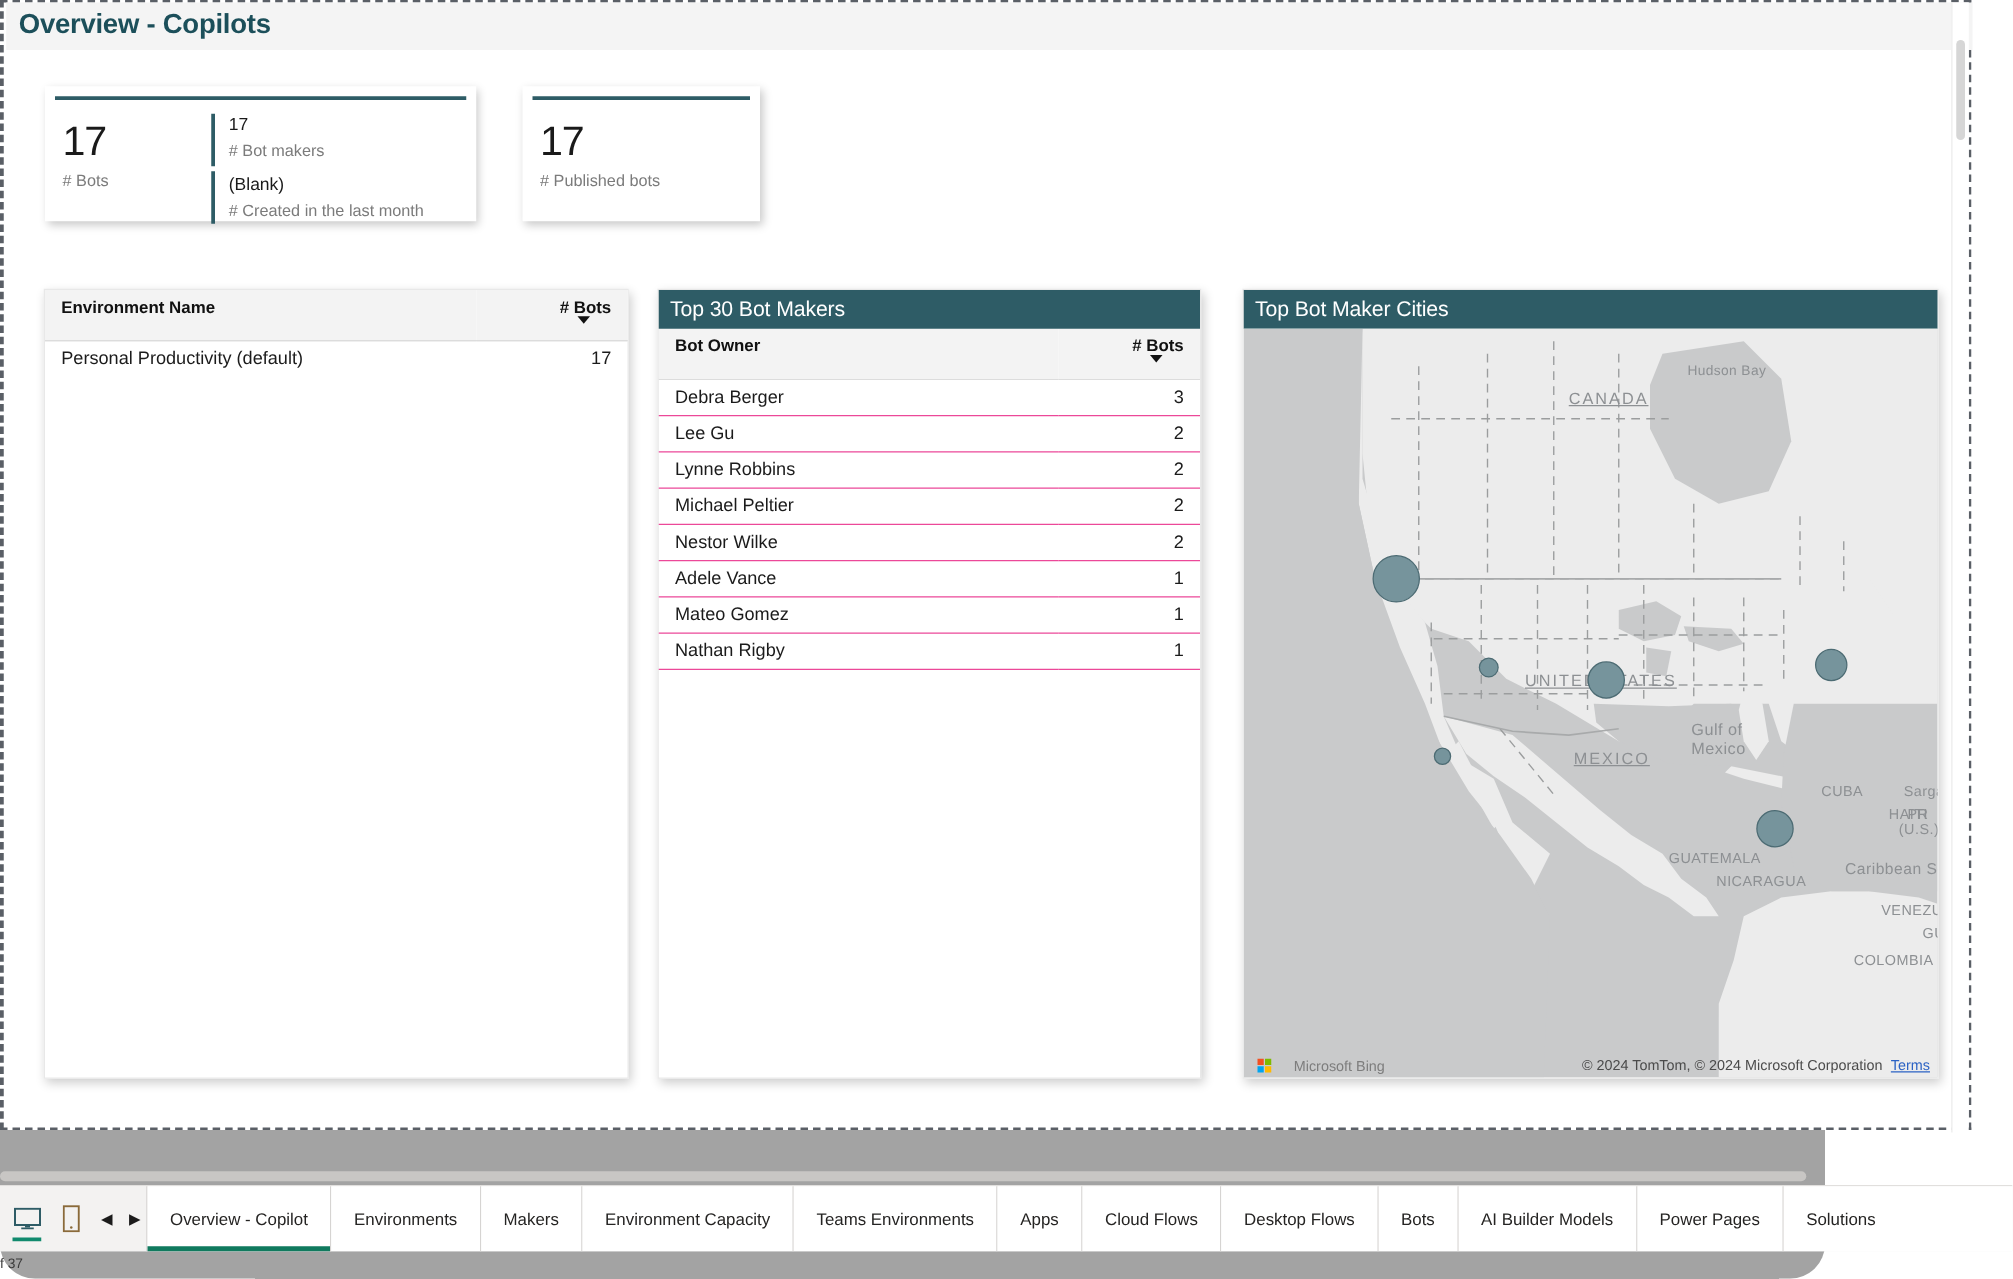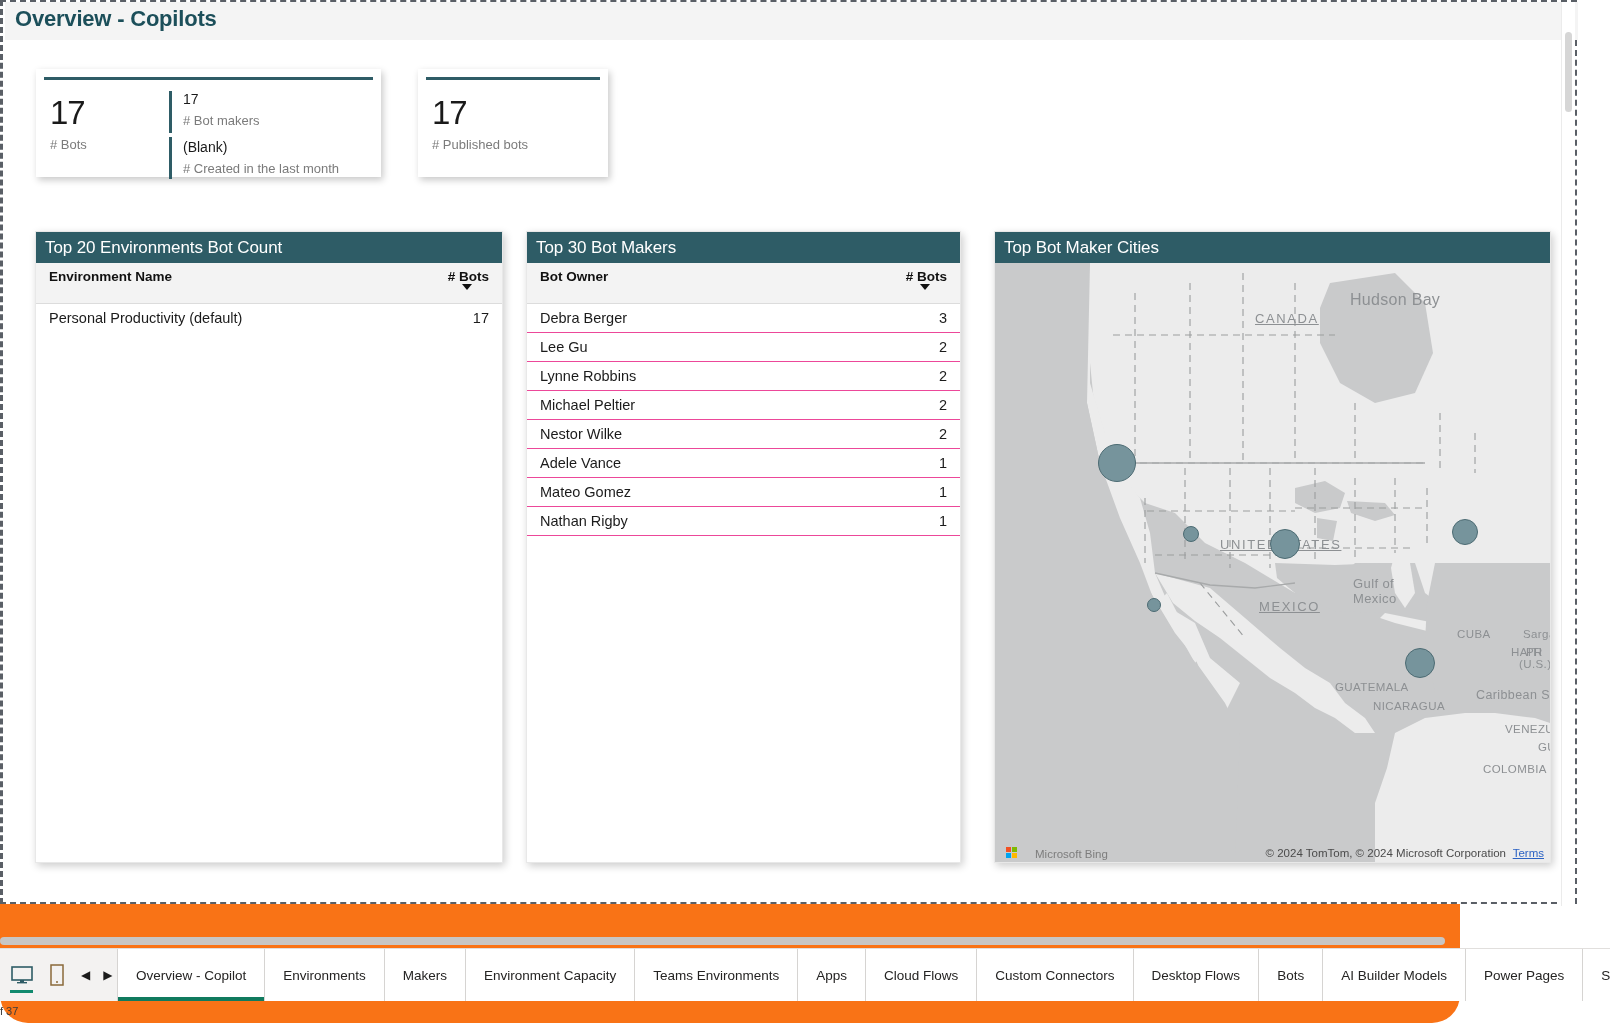--- a/index.html
+++ b/index.html
@@ -3,21 +3,21 @@
 <meta charset="utf-8">
 <style>
   html, body {
     margin: 0; padding: 0;
     width: 1610px; height: 1023px;
     overflow: hidden;
     background: #ffffff;
     font-family: "Liberation Sans", sans-serif;
     -webkit-font-smoothing: antialiased;
   }
-  .app { position: relative; width: 1460px; height: 1023px; background:#f97316;border-radius:28px; }
+  .app { position: relative; width: 1460px; height: 1023px; background:#a3a3a3;border-radius:28px; }
 
   
   .canvas {
     position: absolute; left: 0; top: 0; width: 1577px; height: 904px;
     border: 2px dashed #5a5f66;
     border-left-width: 3px;
     box-sizing: border-box;
     background: #ffffff;
   }
   .title-band {
@@ -96,21 +96,21 @@
   .map-body {
     position: absolute; left: 0; top: 31px; width: 555px; height: 599px;
     overflow: hidden; background: #eceded;
   }
   .ocean { position:absolute; left:0; top:0; width:100%; height:100%; background:#c9cacb; }
   .map-label {
     position: absolute; color: #8d9093; font-size: 11.5px;
     white-space: nowrap; letter-spacing: 0.4px;
   }
   .map-label.big { font-size: 13px; letter-spacing: 1.6px; text-decoration: underline; }
-  .map-label.bay { font-size: 16px; letter-spacing: 0.3px; }
+  .map-label.bay { font-size: 11px; letter-spacing: 0.3px; }
   .bubble {
     position: absolute; border-radius: 50%;
     background: #76949c; border: 1px solid #4c6b73;
     box-sizing: border-box;
   }
   .attrib-bar {
     position: absolute; left: 0; bottom: 0; width: 555px; height: 22px;
   }
   .bing {
     position: absolute; left: 11px; bottom: 2px; font-size: 11.5px; color: #7d7d7d;
@@ -202,21 +202,20 @@
       <div class="kpi-sub-lbl" style="left:147px; top:92px;"># Created in the last month</div>
     </div>
 
     <div class="kpi-card" id="kpi-published">
       <div class="kpi-topline"></div>
       <div class="kpi-main-val" style="left:14px; top:27px;">17</div>
       <div class="kpi-main-lbl" style="left:14px; top:68px;"># Published bots</div>
     </div>
 
     <div class="panel" id="panel-env">
-      <div class="panel-header">Top 20 Environments Bot Count</div>
       <table class="tbl">
         <thead>
           <tr>
             <th>Environment Name</th>
             <th class="num" style="width:108px;">
               <span># Bots</span>
               <span class="sort-caret"></span>
             </th>
           </tr>
         </thead>
@@ -442,23 +441,20 @@
         <div class="tab">
           <span>Teams Environments</span>
         </div>
         <div class="tab">
           <span>Apps</span>
         </div>
         <div class="tab">
           <span>Cloud Flows</span>
         </div>
         <div class="tab">
-          <span>Custom Connectors</span>
-        </div>
-        <div class="tab">
           <span>Desktop Flows</span>
         </div>
         <div class="tab">
           <span>Bots</span>
         </div>
         <div class="tab">
           <span>AI Builder Models</span>
         </div>
         <div class="tab">
           <span>Power Pages</span>

